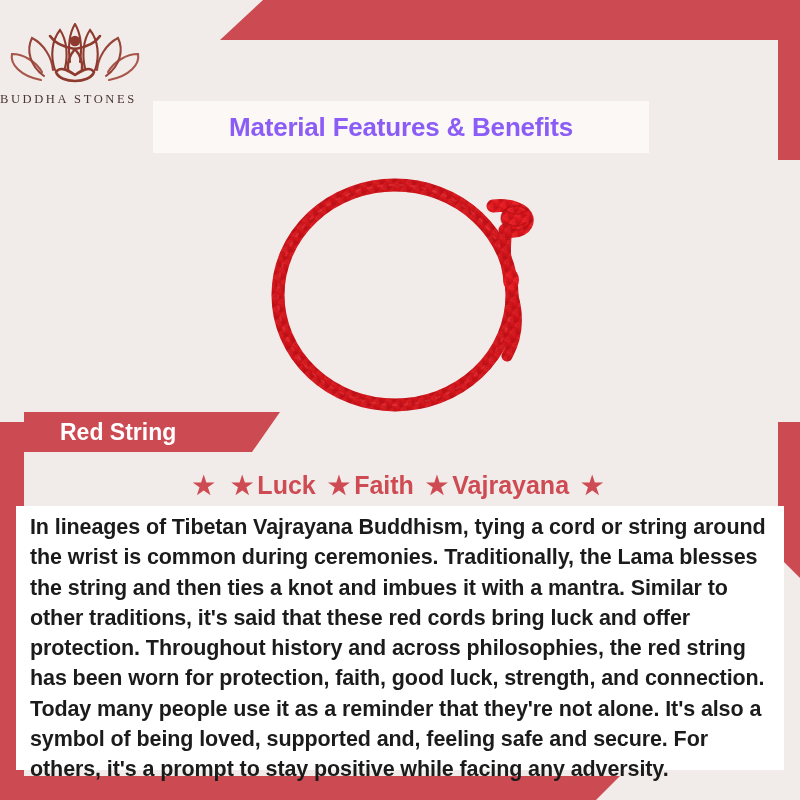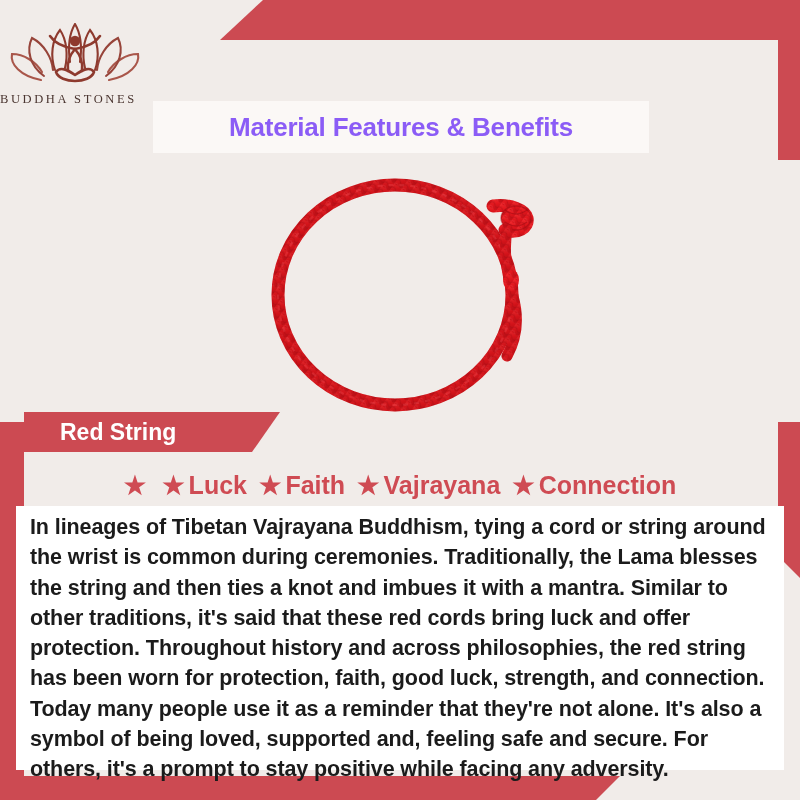--- a/index.html
+++ b/index.html
@@ -277,21 +277,20 @@
     <div class="benefit">
       <span class="star">★</span>
       <span>Faith</span>
     </div>
     <div class="benefit">
       <span class="star">★</span>
       <span>Vajrayana</span>
     </div>
     <div class="benefit">
       <span class="star">★</span>
-      <span>Connection</span>
     </div>
   </div>
 
   <div class="body-card">
     <p class="body-text">In lineages of Tibetan Vajrayana Buddhism, tying a cord or string around the wrist is common during ceremonies. Traditionally, the Lama blesses the string and then ties a knot and imbues it with a mantra. Similar to other traditions, it's said that these red cords bring luck and offer protection. Throughout history and across philosophies, the red string has been worn for protection, faith, good luck, strength, and connection. Today many people use it as a reminder that they're not alone. It's also a symbol of being loved, supported and, feeling safe and secure. For others, it's a prompt to stay positive while facing any adversity.</p>
   </div>
 
 </div>
 
 </body></html>

